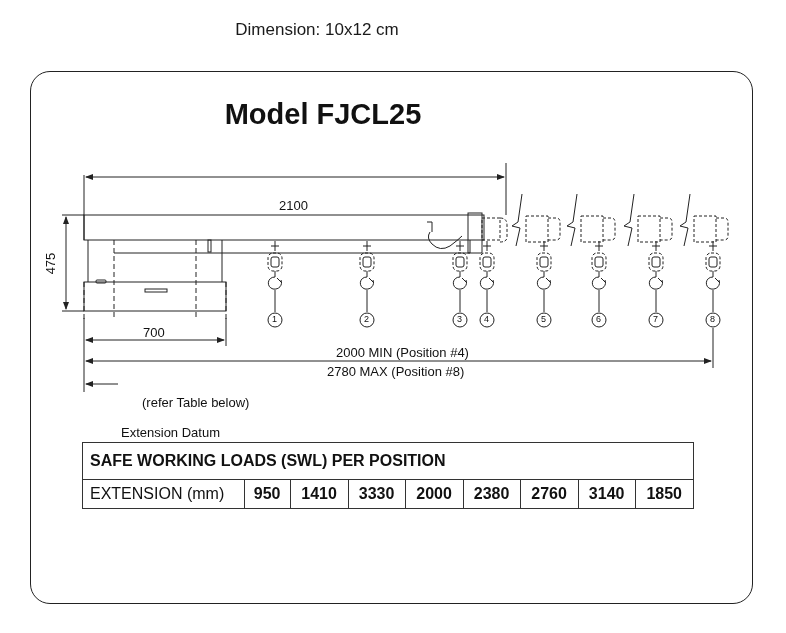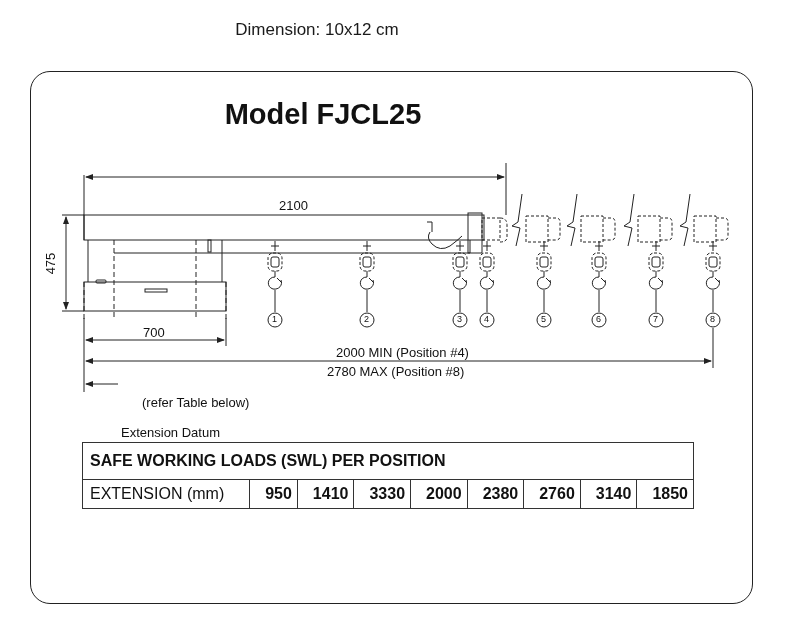--- a/index.html
+++ b/index.html
@@ -3,21 +3,21 @@
 <meta charset="utf-8">
 <style>
   html, body { margin:0; padding:0; background:#ffffff; }
   body { width:786px; height:633px; position:relative; overflow:hidden; font-family:"Liberation Sans", sans-serif; color:#111; }
   .caption { position:absolute; left:0; width:634px; top:20px; text-align:center; font-size:17px; color:#1a1a1a; }
   .frame { position:absolute; left:30px; top:71px; width:723px; height:533px; border:1.5px solid #222; border-radius:20px; box-sizing:border-box; }
   .model-title { position:absolute; left:0; width:646px; top:98px; text-align:center; font-size:29px; font-weight:bold; color:#111; }
   svg.drawing { position:absolute; left:0; top:0; }
   .dimtext { position:absolute; font-size:13px; color:#111; white-space:nowrap; }
   table.swl { position:absolute; left:82px; top:442px; width:612px; border-collapse:collapse; font-size:16px; color:#111; }
-  table.swl td { border:1px solid #333; height:28px; padding:0 15px; }
+  table.swl td { border:1px solid #333; height:28px; padding:0 4px; }
   table.swl td.h { font-weight:bold; font-size:16px; height:36px; padding-left:7px; }
   table.swl td.lab { padding-left:7px; width:150px; }
   table.swl td.num { text-align:center; padding-right:5px;font-weight:bold; }
   table.swl td.pos { text-align:center; }
 </style>
 </head>
 <body>
 
 <div class="caption">Dimension: 10x12 cm</div>
 <div class="frame"></div>

